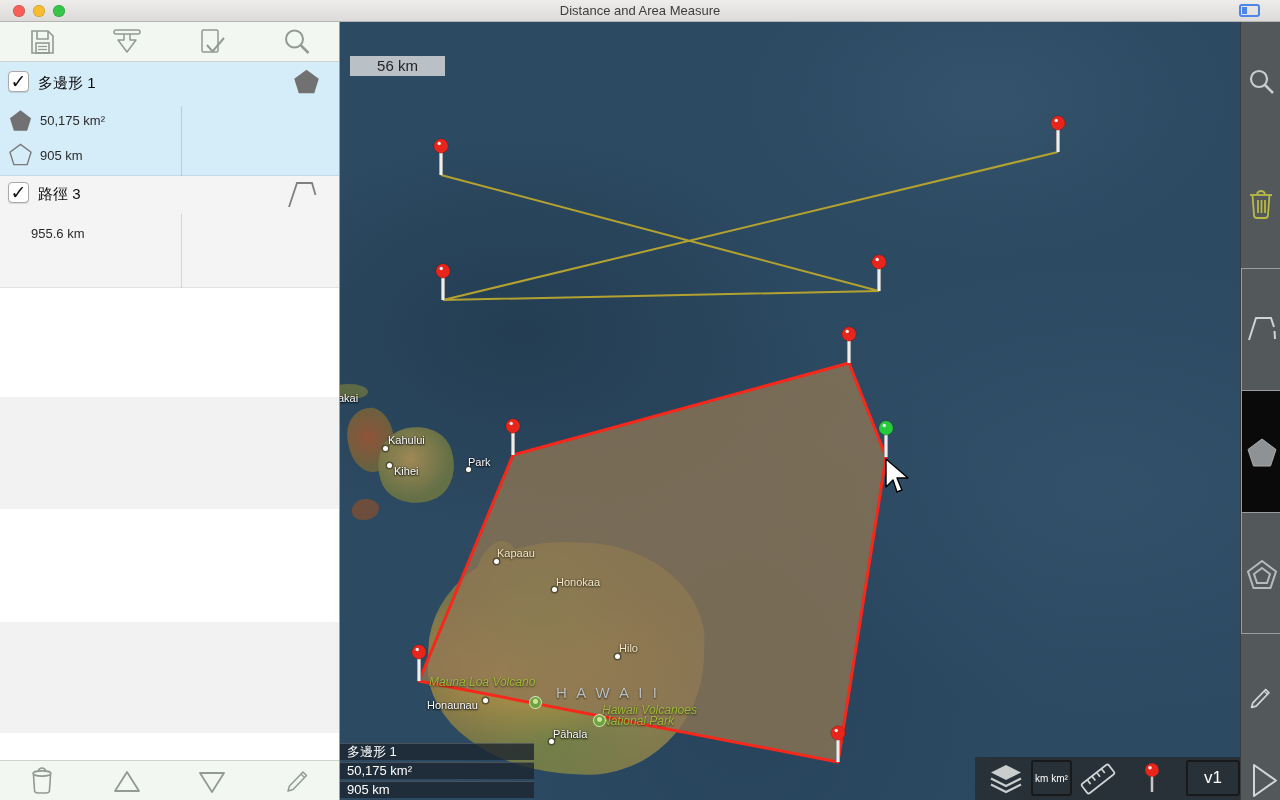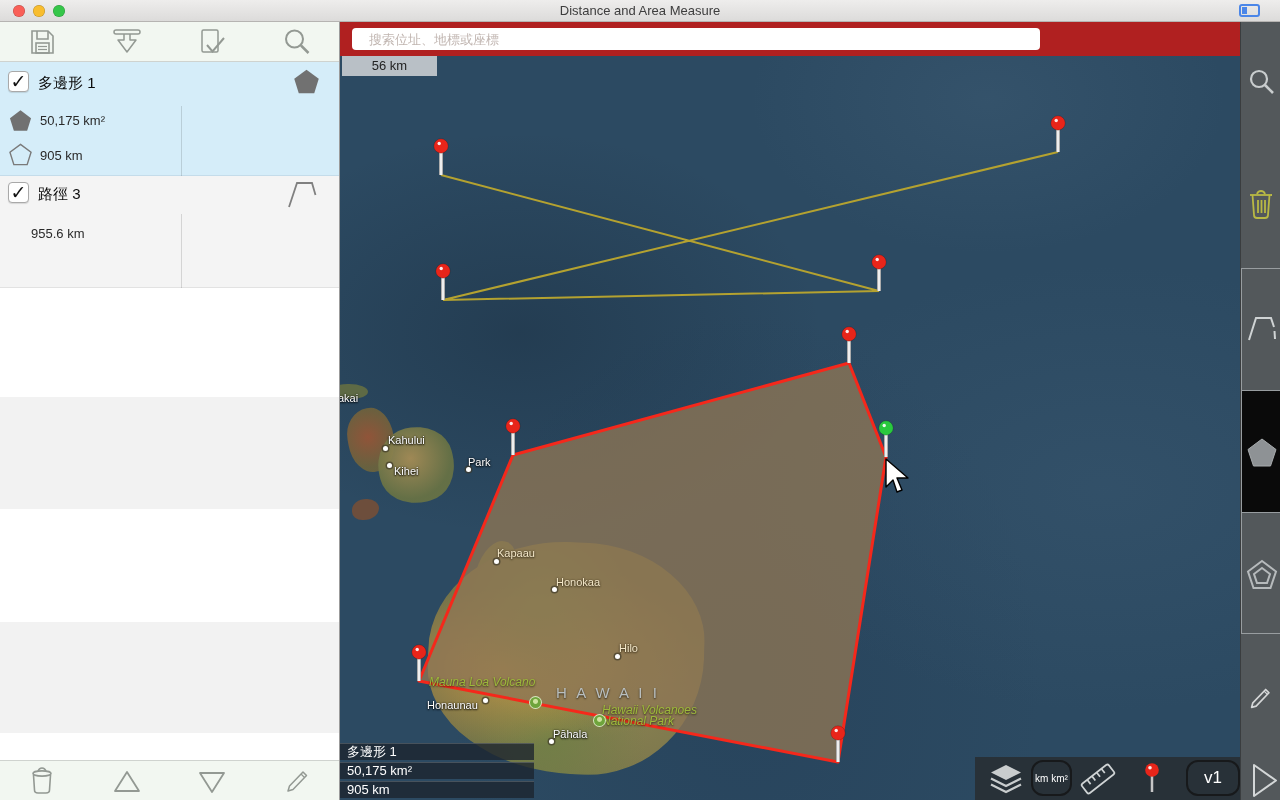--- a/index.html
+++ b/index.html
@@ -62,38 +62,38 @@
       radial-gradient(ellipse at 44% 82%, rgba(112,128,70,.9), transparent 46%),
       radial-gradient(ellipse at 72% 70%, rgba(142,132,82,.8), transparent 52%),
       #73714a;}
   .map svg.overlay{position:absolute;left:0;top:0;pointer-events:none;}
 
   .search-strip{position:absolute;left:0;top:0;width:900px;height:34px;background:#b02020;z-index:10;}
   .search-input{position:absolute;left:12px;top:6px;width:688px;height:22px;border:none;border-radius:4px;
     background:#fff;font-size:13px;padding:0 0 0 17px;outline:none;color:#333;
     font-family:"Liberation Sans","DejaVu Sans",sans-serif;}
   .search-input::placeholder{color:#c0b5b0;}
-  .scale-box{position:absolute;left:2px;top:34px;width:95px;height:20px;background:rgba(197,202,206,.92);
-    color:#232323;font-size:13px;text-align:center;line-height:20px;z-index:9;}
+  .scale-box{position:absolute;left:10px;top:34px;width:95px;height:20px;background:rgba(197,202,206,.92);
+    color:#232323;font-size:15px;text-align:center;line-height:20px;z-index:9;}
 
   .mlabel{position:absolute;font-size:11px;font-weight:normal;white-space:pre-line;z-index:5;}
   .town{color:#fdfdfd;text-shadow:0 1px 2px rgba(0,0,0,.95),0 0 2px rgba(0,0,0,.8);}
   .town2{color:#f3e7c8;text-shadow:0 1px 2px rgba(55,45,25,.95),0 0 2px rgba(55,45,25,.8);}
   .park{color:#9db83b;font-style:italic;font-size:12px;line-height:11px;text-shadow:0 1px 2px rgba(35,35,15,.9);}
   .region{color:#b9bfbf;font-size:15px;letter-spacing:3px;text-shadow:0 1px 2px rgba(0,0,0,.7);}
   .mdot{position:absolute;width:5px;height:5px;border-radius:50%;background:#fff;
     box-shadow:0 0 0 1.5px rgba(60,55,40,.65);z-index:5;}
   .poi{position:absolute;width:13px;height:13px;border-radius:50%;z-index:5;
     background:radial-gradient(circle at 50% 40%, #cfe3a0 0 2px, #6fa43c 3px);border:1px solid rgba(240,248,225,.8);}
 
   .info-row{position:absolute;left:0;width:194px;height:17px;background:rgba(28,36,46,.78);
     border-top:1px solid rgba(255,255,255,.18);color:#fff;font-size:13px;line-height:16px;padding-left:7px;z-index:8;}
 
   .map-bottom-bar{position:absolute;right:0;bottom:0;width:265px;height:43px;background:rgba(40,46,50,.88);z-index:8;}
-  .bb-btn{position:absolute;top:3px;height:36px;border:2px solid #17191b;border-radius:12px;color:#fff;
+  .bb-btn{position:absolute;top:3px;height:36px;border:2px solid #17191b;border-radius:3px;color:#fff;
     display:flex;align-items:center;justify-content:center;}
   .bb-unit{left:56px;width:41px;font-size:10px;}
   .bb-ver{left:211px;width:54px;font-size:17px;}
 
   
   .sidebar{position:absolute;left:1240px;top:22px;width:40px;height:778px;background:#53585b;
     border-left:1px solid rgba(0,0,0,.3);z-index:35;}
   .sb-icon{position:absolute;left:5px;width:30px;}
   .sb-tools{position:absolute;left:0;top:246px;width:40px;}
   .sb-cell{position:relative;width:40px;height:122px;border:1px solid #989da0;border-bottom:none;}
@@ -308,23 +308,20 @@
         </g>
         <g>
           <line x1="79" y1="659" x2="79" y2="634" stroke="#9c9c9c" stroke-width="4"></line>
           <line x1="79" y1="659" x2="79" y2="634" stroke="#eeeeee" stroke-width="2.4"></line>
           <circle cx="79" cy="630" r="7.2" fill="#e8251a" stroke="rgba(0,0,0,0.3)" stroke-width="0.6"></circle>
           <circle cx="77.2" cy="627.5" r="1.7" fill="rgba(255,255,255,0.9)"></circle>
         </g>
         <polygon points="546,437 546,465 553,458 557,470 562,468 557,456 568,456" fill="#ffffff" stroke="#000000" stroke-width="1.4" stroke-linejoin="round"></polygon>
       </svg>
 
-    <div class="search-strip">
-      <input class="search-input" type="text" placeholder="搜索位址、地標或座標" style="">
-    </div>
     <div class="scale-box">56 km</div>
 
     <div class="info-row" style="top:721px">多邊形 1</div>
     <div class="info-row" style="top:740px">50,175 km²</div>
     <div class="info-row" style="top:759px">905 km</div>
 
     <div class="map-bottom-bar">
       <div style="position:absolute;left:13px;top:6px">
         <svg width="36" height="32" viewBox="0 0 36 32">
           <path d="M18 2 L33 9.5 L18 17 L3 9.5 Z" fill="#c9cdce"></path>

